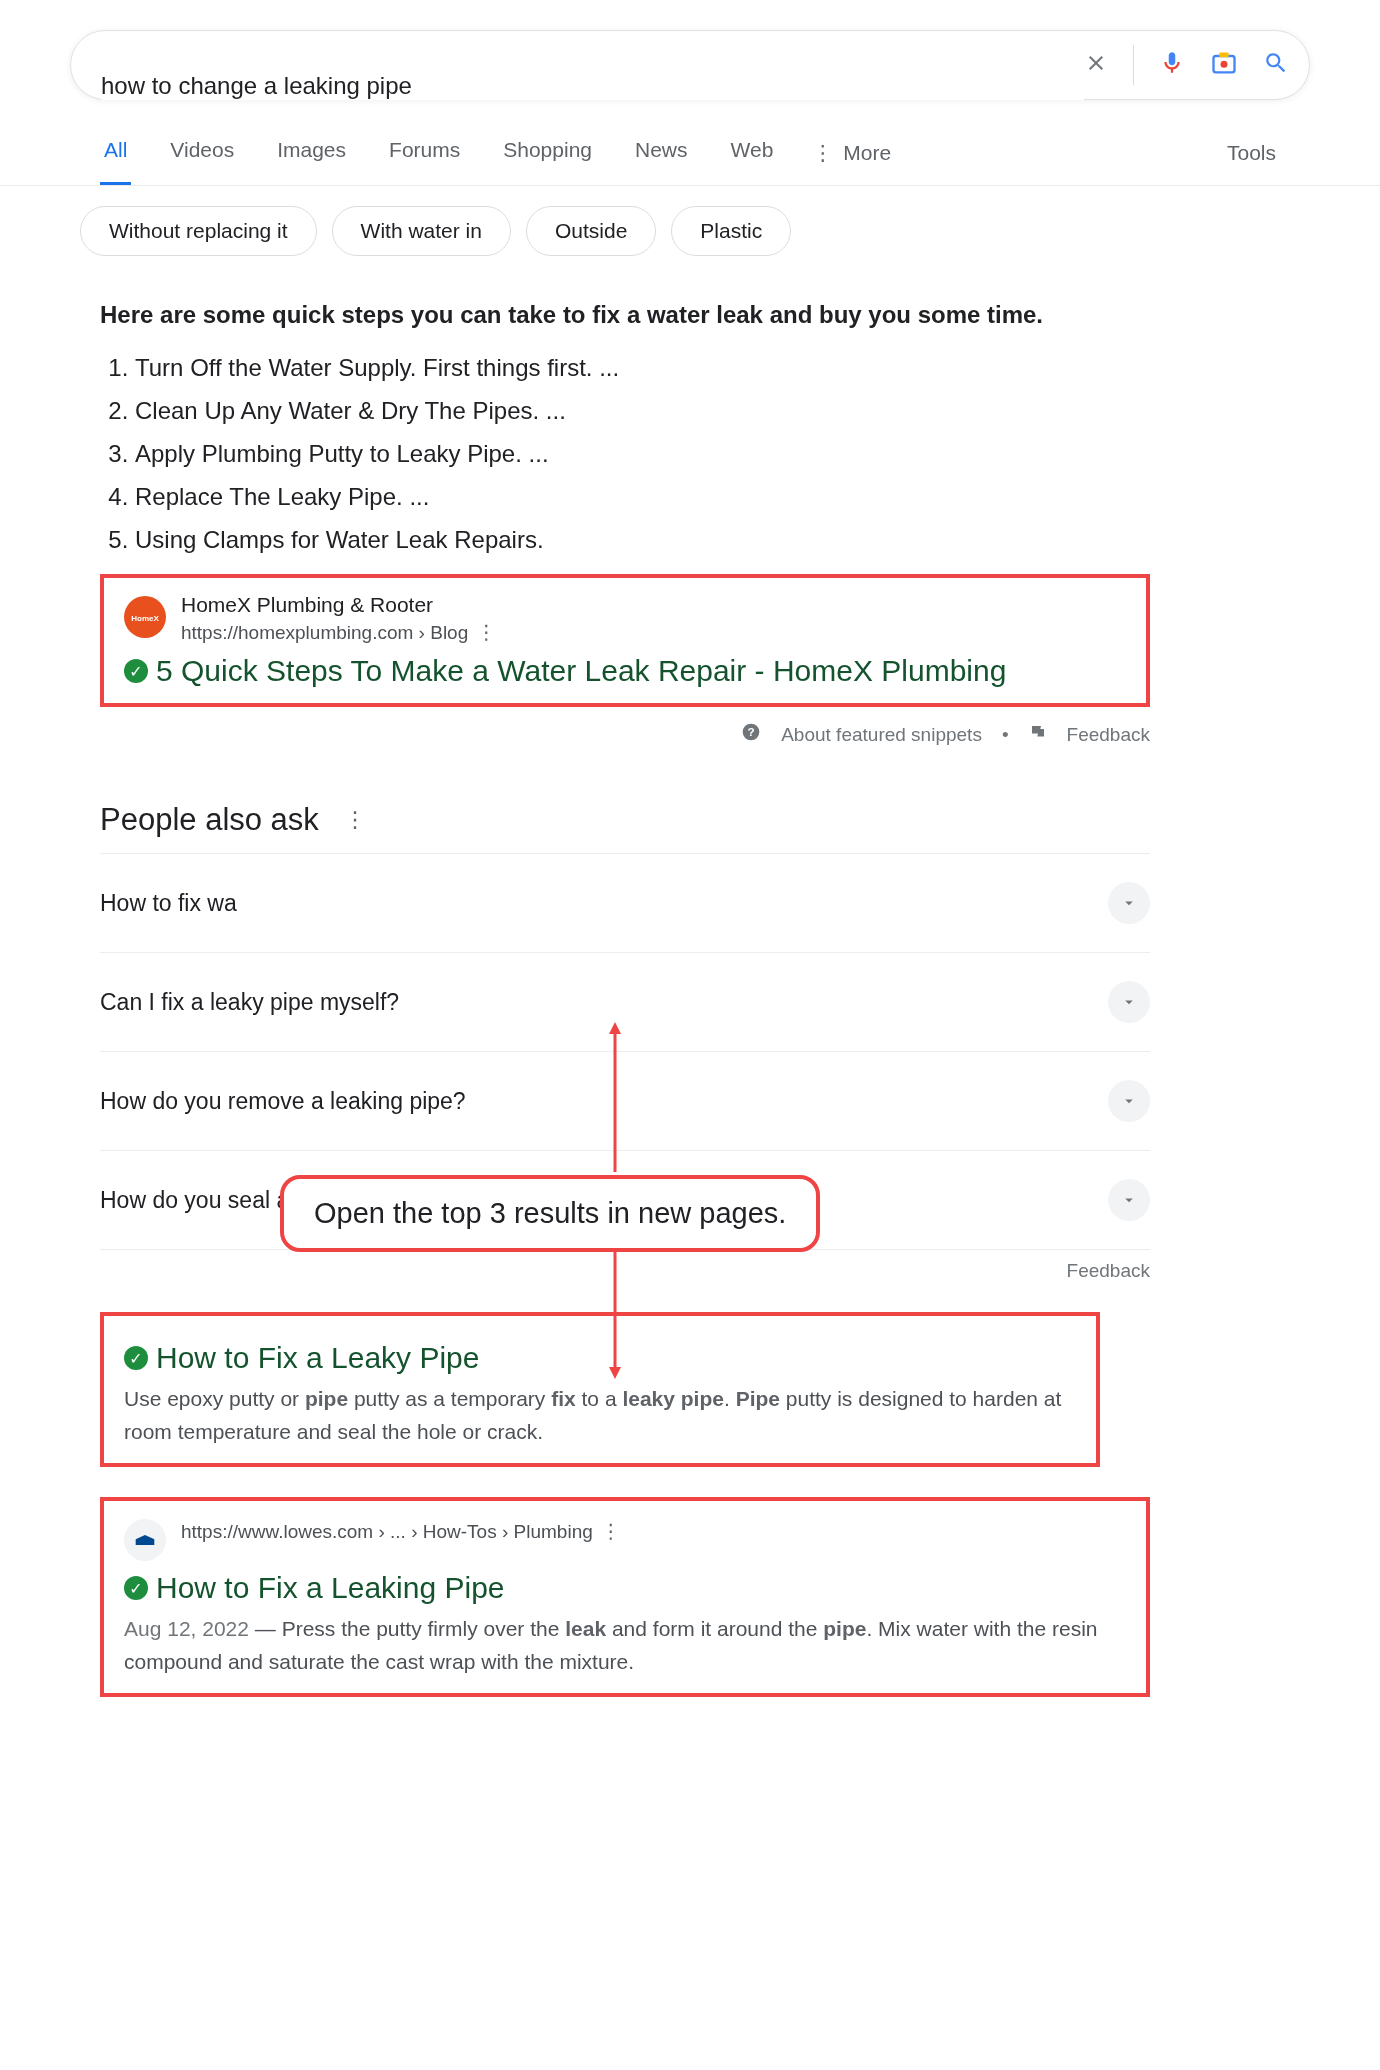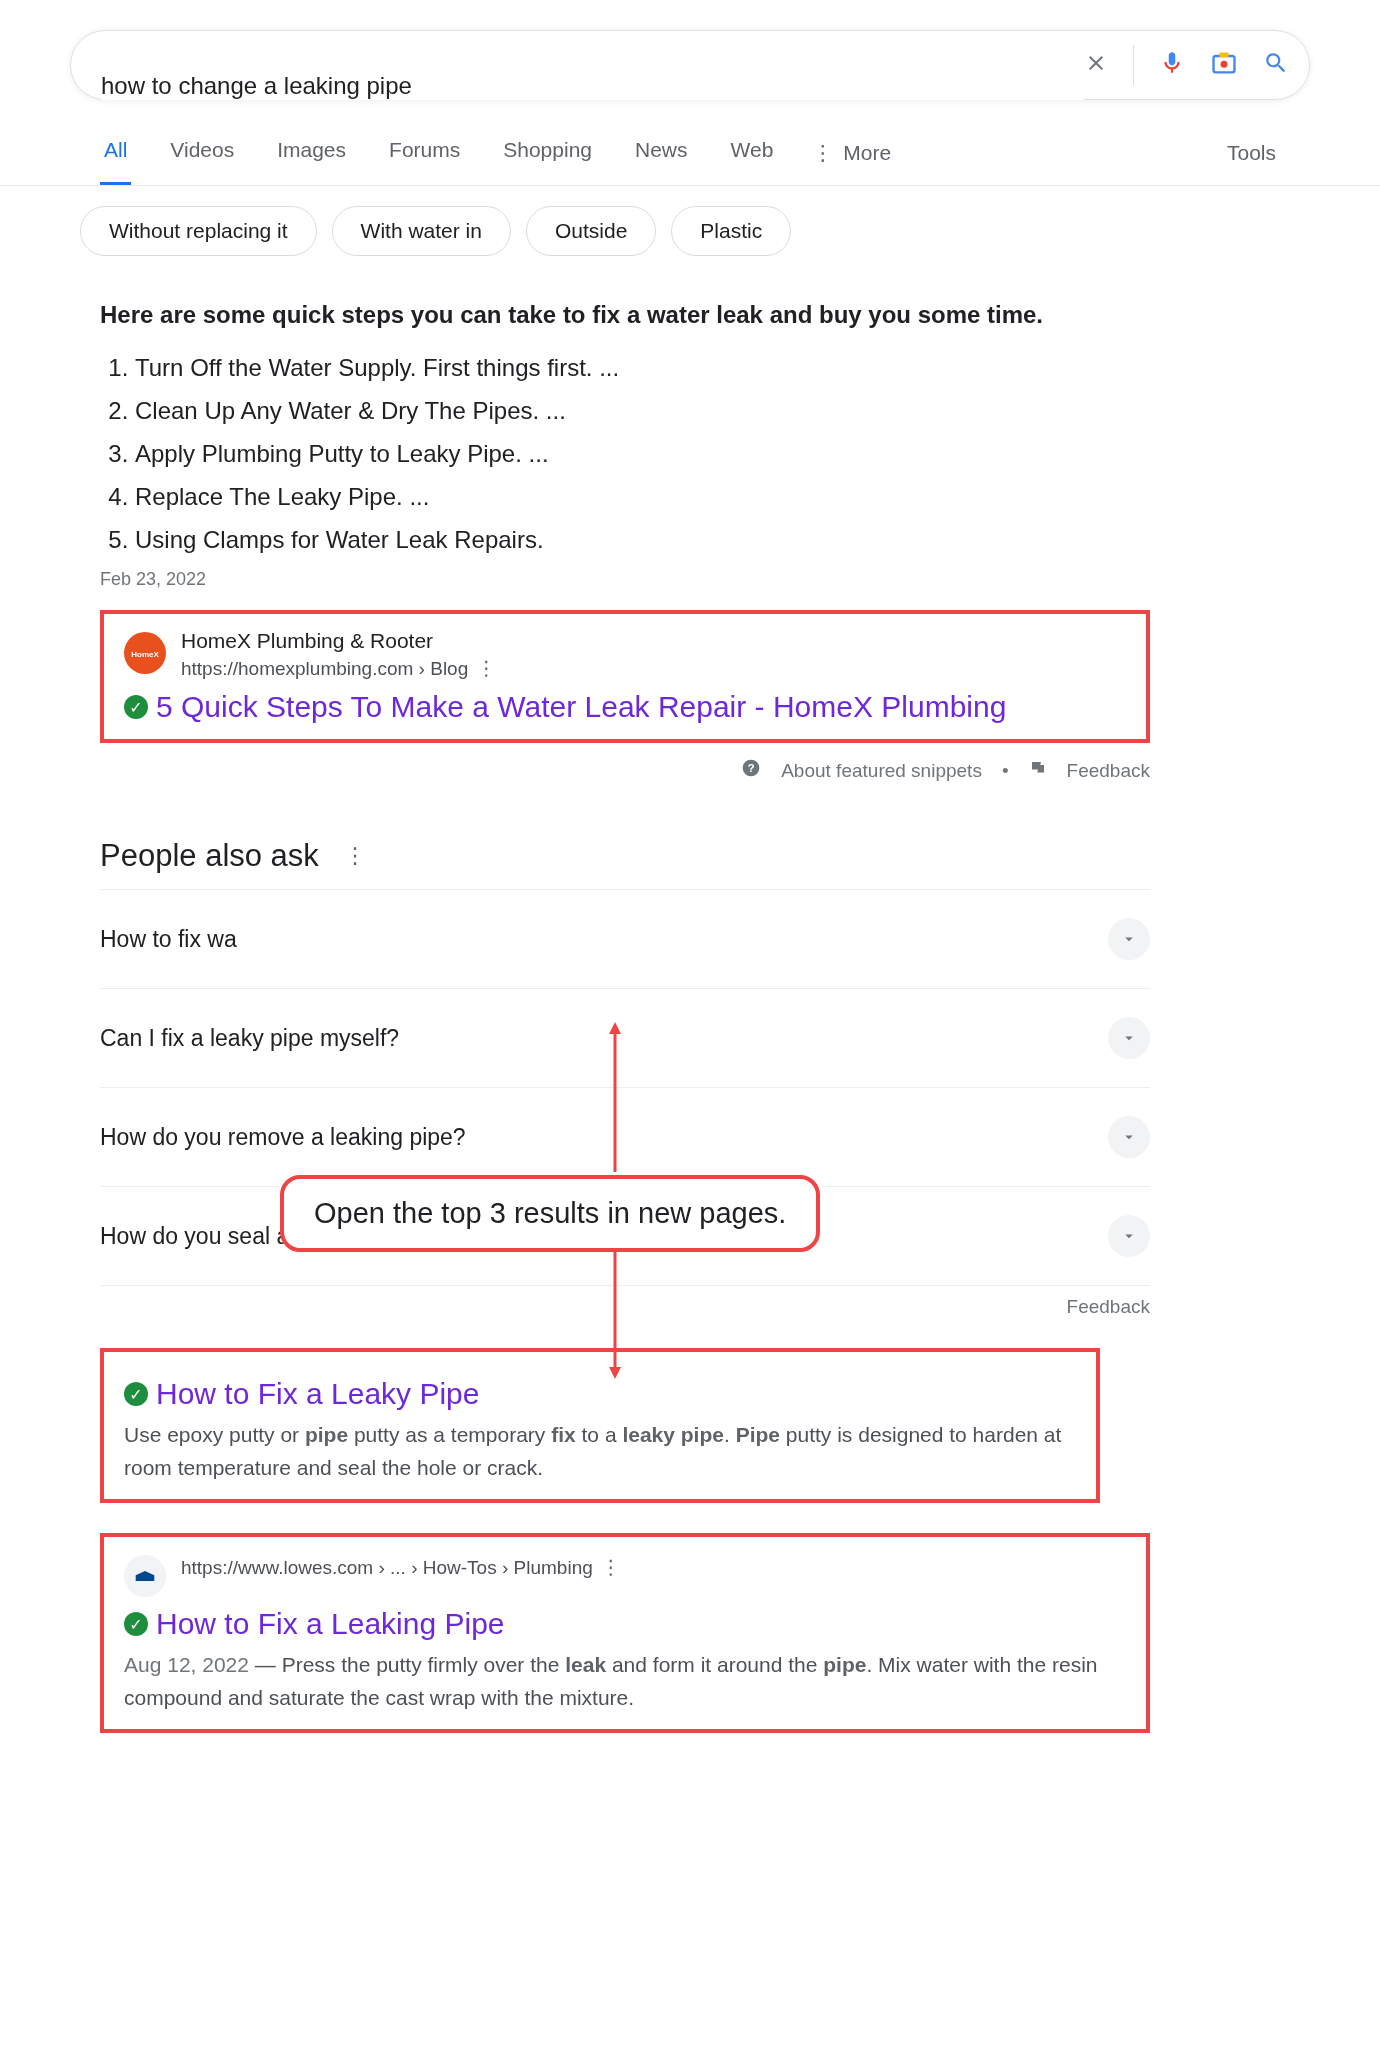--- a/index.html
+++ b/index.html
@@ -30,21 +30,21 @@
     
     .result-box { border: 4px solid #ef4444; padding: 15px 20px; margin-top: 20px; }
     .result-header { display: flex; align-items: flex-start; gap: 15px; }
     .favicon { width: 42px; height: 42px; border-radius: 21px; background: #f1f3f4; display: flex; align-items: center; justify-content: center; flex-shrink: 0; margin-top: 3px; }
     .result-meta { flex: 1; }
     .result-site { font-size: 21px; color: #202124; }
     .result-url { font-size: 19px; color: #4d5156; margin-top: 3px; }
     .kebab { color: #5f6368; font-size: 20px; margin-left: 8px; cursor: pointer; }
     .result-title-row { display: flex; align-items: center; gap: 8px; margin-top: 10px; }
     .check-badge { width: 24px; height: 24px; border-radius: 12px; background: #1e8e3e; display: inline-flex; align-items: center; justify-content: center; color: #fff; font-size: 16px; flex-shrink: 0; }
-    .result-title { color: #6d28d9; font-size: 30px; font-weight: 400; cursor: pointer; }
+    .result-title { color: #14532d; font-size: 30px; font-weight: 400; cursor: pointer; }
     .result-desc { color: #4d5156; font-size: 21px; line-height: 1.55; margin-top: 8px; }
     .result-desc b { color: #5f6368; font-weight: bold; }
     
     .snippet-footer { display: flex; justify-content: flex-end; align-items: center; gap: 20px; color: #70757a; font-size: 19px; margin-top: 15px; }
     .snippet-footer .dot { color: #70757a; }
     
     .paa { margin-top: 55px; }
     .paa-header { display: flex; align-items: center; gap: 25px; font-size: 31px; color: #202124; margin-bottom: 15px; }
     .paa-item { display: flex; justify-content: space-between; align-items: center; padding: 28px 0; border-top: 1px solid #ecedef; font-size: 23px; color: #202124; cursor: pointer; }
     .paa-last { border-bottom: 1px solid #ecedef; }
@@ -123,21 +123,20 @@
 <div class="content">
   <div>
     <p class="snippet-heading"><b>Here are some quick steps you can take to fix a water leak and buy you some time.</b></p>
     <ol class="snippet-list">
       <li>Turn Off the Water Supply. First things first. ...</li>
       <li>Clean Up Any Water &amp; Dry The Pipes. ...</li>
       <li>Apply Plumbing Putty to Leaky Pipe. ...</li>
       <li>Replace The Leaky Pipe. ...</li>
       <li>Using Clamps for Water Leak Repairs.</li>
     </ol>
-    <p class="snippet-date">Feb 23, 2022</p>
   </div>
 
   <div class="result-box">
     <div class="result-header">
       <div class="favicon homex">
         <svg width="28" height="18" viewBox="0 0 28 18">
             <rect width="28" height="18" rx="2" fill="#e8501e"></rect>
             <text x="14" y="13" text-anchor="middle" font-size="8" fill="#fff" font-weight="bold">HomeX</text>
           </svg>
       </div>

